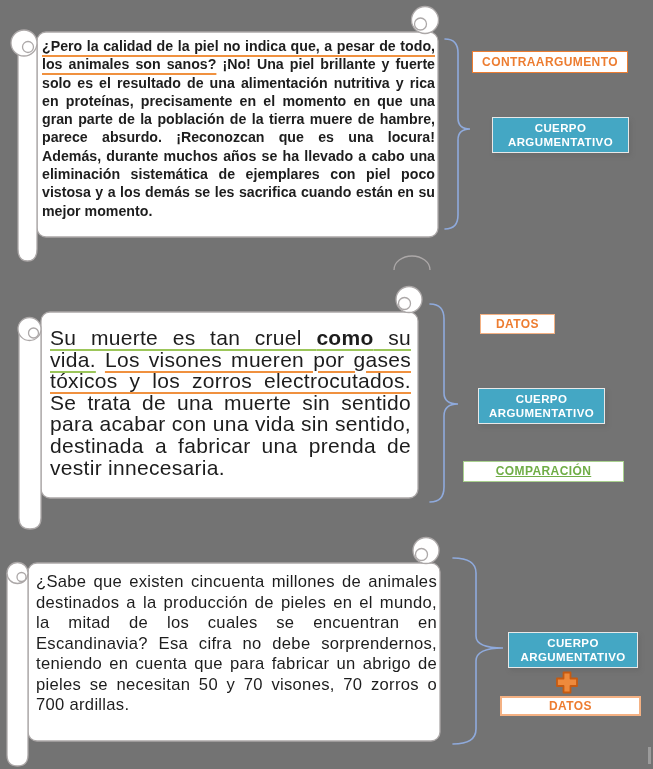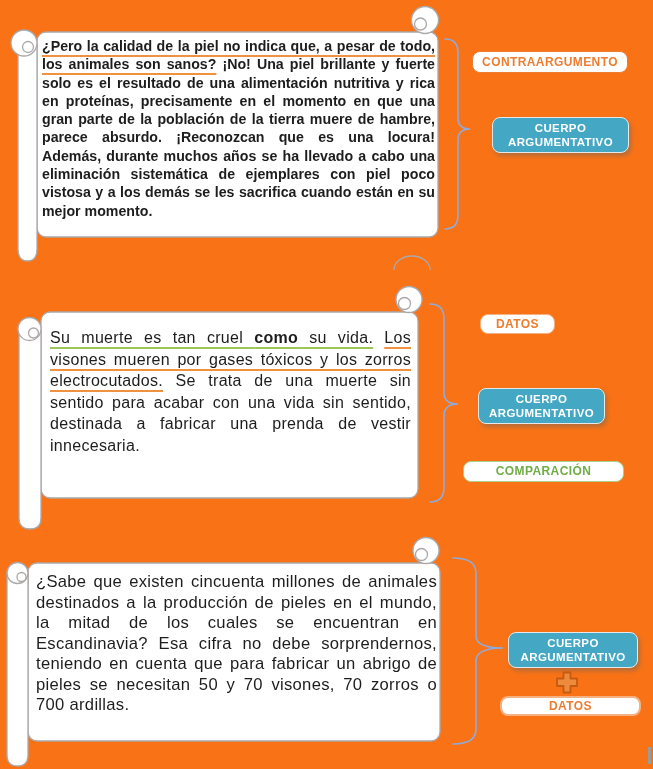--- a/index.html
+++ b/index.html
@@ -1,41 +1,41 @@
 <!DOCTYPE html>
 <html><head>
 <meta charset="utf-8">
 <style>
   html,body{margin:0;padding:0;background:#ffffff;}
   .canvas{
-    position:relative;width:653px;height:769px;background:#f97316;
+    position:relative;width:653px;height:769px;background:#737373;
     font-family:"Liberation Sans",sans-serif;overflow:hidden;
   }
   .abs{position:absolute;}
   svg{display:block;}
   
   .scroll-text{
     position:absolute;text-align:justify;color:#1d1d1d;
     font-family:"Liberation Sans",sans-serif;
   }
   #text1{left:42px;top:37px;width:393px;font-size:14.2px;line-height:18.3px;font-weight:600;}
-  #text2{left:50px;top:327px;width:361px;font-size:16px;line-height:21.6px;letter-spacing:0.3px;}
+  #text2{left:50px;top:327px;width:361px;font-size:21px;line-height:21.6px;letter-spacing:0.3px;}
   #text3{left:36px;top:572px;width:401px;font-size:16.6px;line-height:20.5px;letter-spacing:0.3px;}
   .u-orange{text-decoration-line:underline;text-decoration-color:#F0913F;text-decoration-thickness:2.2px;text-underline-offset:4px;}
   .u-green{text-decoration-line:underline;text-decoration-color:#9CC65A;text-decoration-thickness:2.2px;text-underline-offset:4px;}
   .seg-bold{font-weight:700;}
   
   .tag{
     position:absolute;display:flex;align-items:center;justify-content:center;
     font-weight:700;font-size:12px;letter-spacing:0.4px;text-align:center;
-    background:#ffffff;box-sizing:border-box;line-height:1.22;border-radius:8px;
+    background:#ffffff;box-sizing:border-box;line-height:1.22;
   }
   .tag-outline-orange{color:#ED7D31;border:1.6px solid #ED7D31;}
   .tag-outline-orange-light{color:#ED7D31;border:1.8px solid #F4B183;}
-  .tag-outline-green{color:#70AD47;border:1.6px solid #A9D18E;}
+  .tag-outline-green{color:#70AD47;border:1.6px solid #A9D18E;text-decoration:underline;}
   .tag-teal{
     background:#44A7C4;color:#ffffff;border:1px solid #e8e8e8;
     box-shadow:2px 3px 4px rgba(100,100,100,0.45);
     font-size:11.5px;padding:3px 12px;
   }
   #label-contra{left:472px;top:51px;width:156px;height:22px;}
   #label-cuerpo1{left:492px;top:117px;width:137px;}
   #label-datos2{left:480px;top:314px;width:75px;height:20px;}
   #label-cuerpo2{left:478px;top:388px;width:127px;}
   #label-comparacion{left:463px;top:461px;width:161px;height:21px;}

